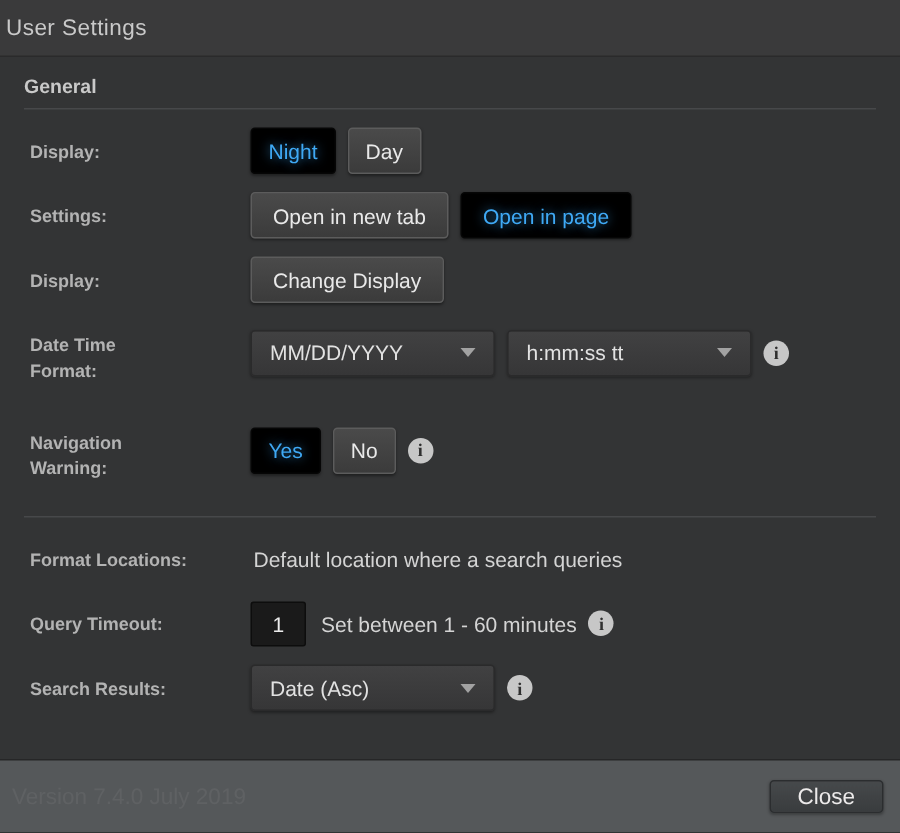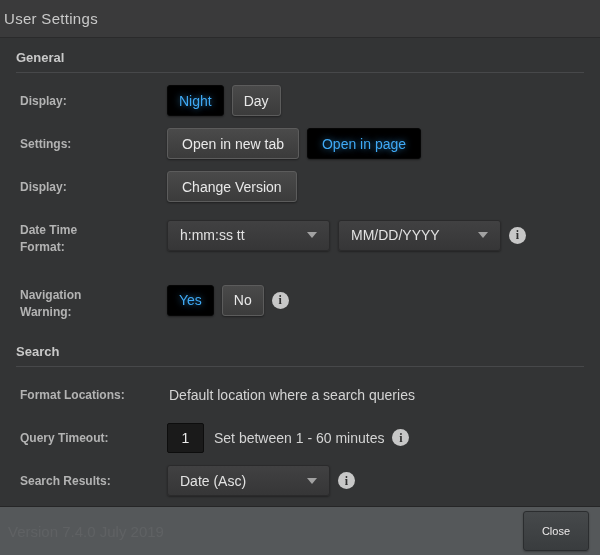--- a/index.html
+++ b/index.html
@@ -73,21 +73,21 @@
   }
 
   .footer {
     position:absolute; left:0; right:0; bottom:0; height:49px;
     background:#55585a; border-top:1px solid #262627;
     display:flex; align-items:center; justify-content:space-between;
     padding:0 11px 0 8px;
   }
   .watermark { color:rgba(255,255,255,.06); font-size:15px; }
   .close-btn {
-    height:40px; padding:0 18px; font-size:11px; font-family:inherit;
+    height:22px; padding:0 18px; font-size:15px; font-family:inherit;
     color:#eceaea; cursor:pointer; border-radius:3px;
     background:linear-gradient(180deg,#46494b,#393c3e);
     border:1px solid #2b2d2f; box-shadow:0 1px 2px rgba(0,0,0,.3);
   }
 </style>
 </head>
 <body>
 
 <div class="dialog">
 
@@ -112,51 +112,50 @@
       <div class="row-label">Settings:</div>
       <div class="controls">
         <button class="btn wide">Open in new tab</button>
         <button class="btn wide selected">Open in page</button>
       </div>
     </div>
 
     <div class="row">
       <div class="row-label">Display:</div>
       <div class="controls">
-        <button class="btn wide">Change Version</button>
+        <button class="btn wide">Change Display</button>
       </div>
     </div>
 
     <div class="row row-tall">
       <div class="row-label">Date Time
 Format:</div>
       <div class="controls">
         <div class="dropdown">
-          <span>h:mm:ss tt</span>
+          <span>MM/DD/YYYY</span>
           <span class="caret"></span>
         </div>
         <div class="dropdown">
-          <span>MM/DD/YYYY</span>
+          <span>h:mm:ss tt</span>
           <span class="caret"></span>
         </div>
         <span class="info">i</span>
       </div>
     </div>
 
     <div class="row row-tall">
       <div class="row-label">Navigation
 Warning:</div>
       <div class="controls">
         <button class="btn selected">Yes</button>
         <button class="btn">No</button>
         <span class="info">i</span>
       </div>
     </div>
 
-    <div class="section-header">Search</div>
     <div class="divider"></div>
 
     <div class="row">
       <div class="row-label">Format Locations:</div>
       <div class="controls">
         <span class="desc">Default location where a search queries</span>
       </div>
     </div>
 
     <div class="row">

